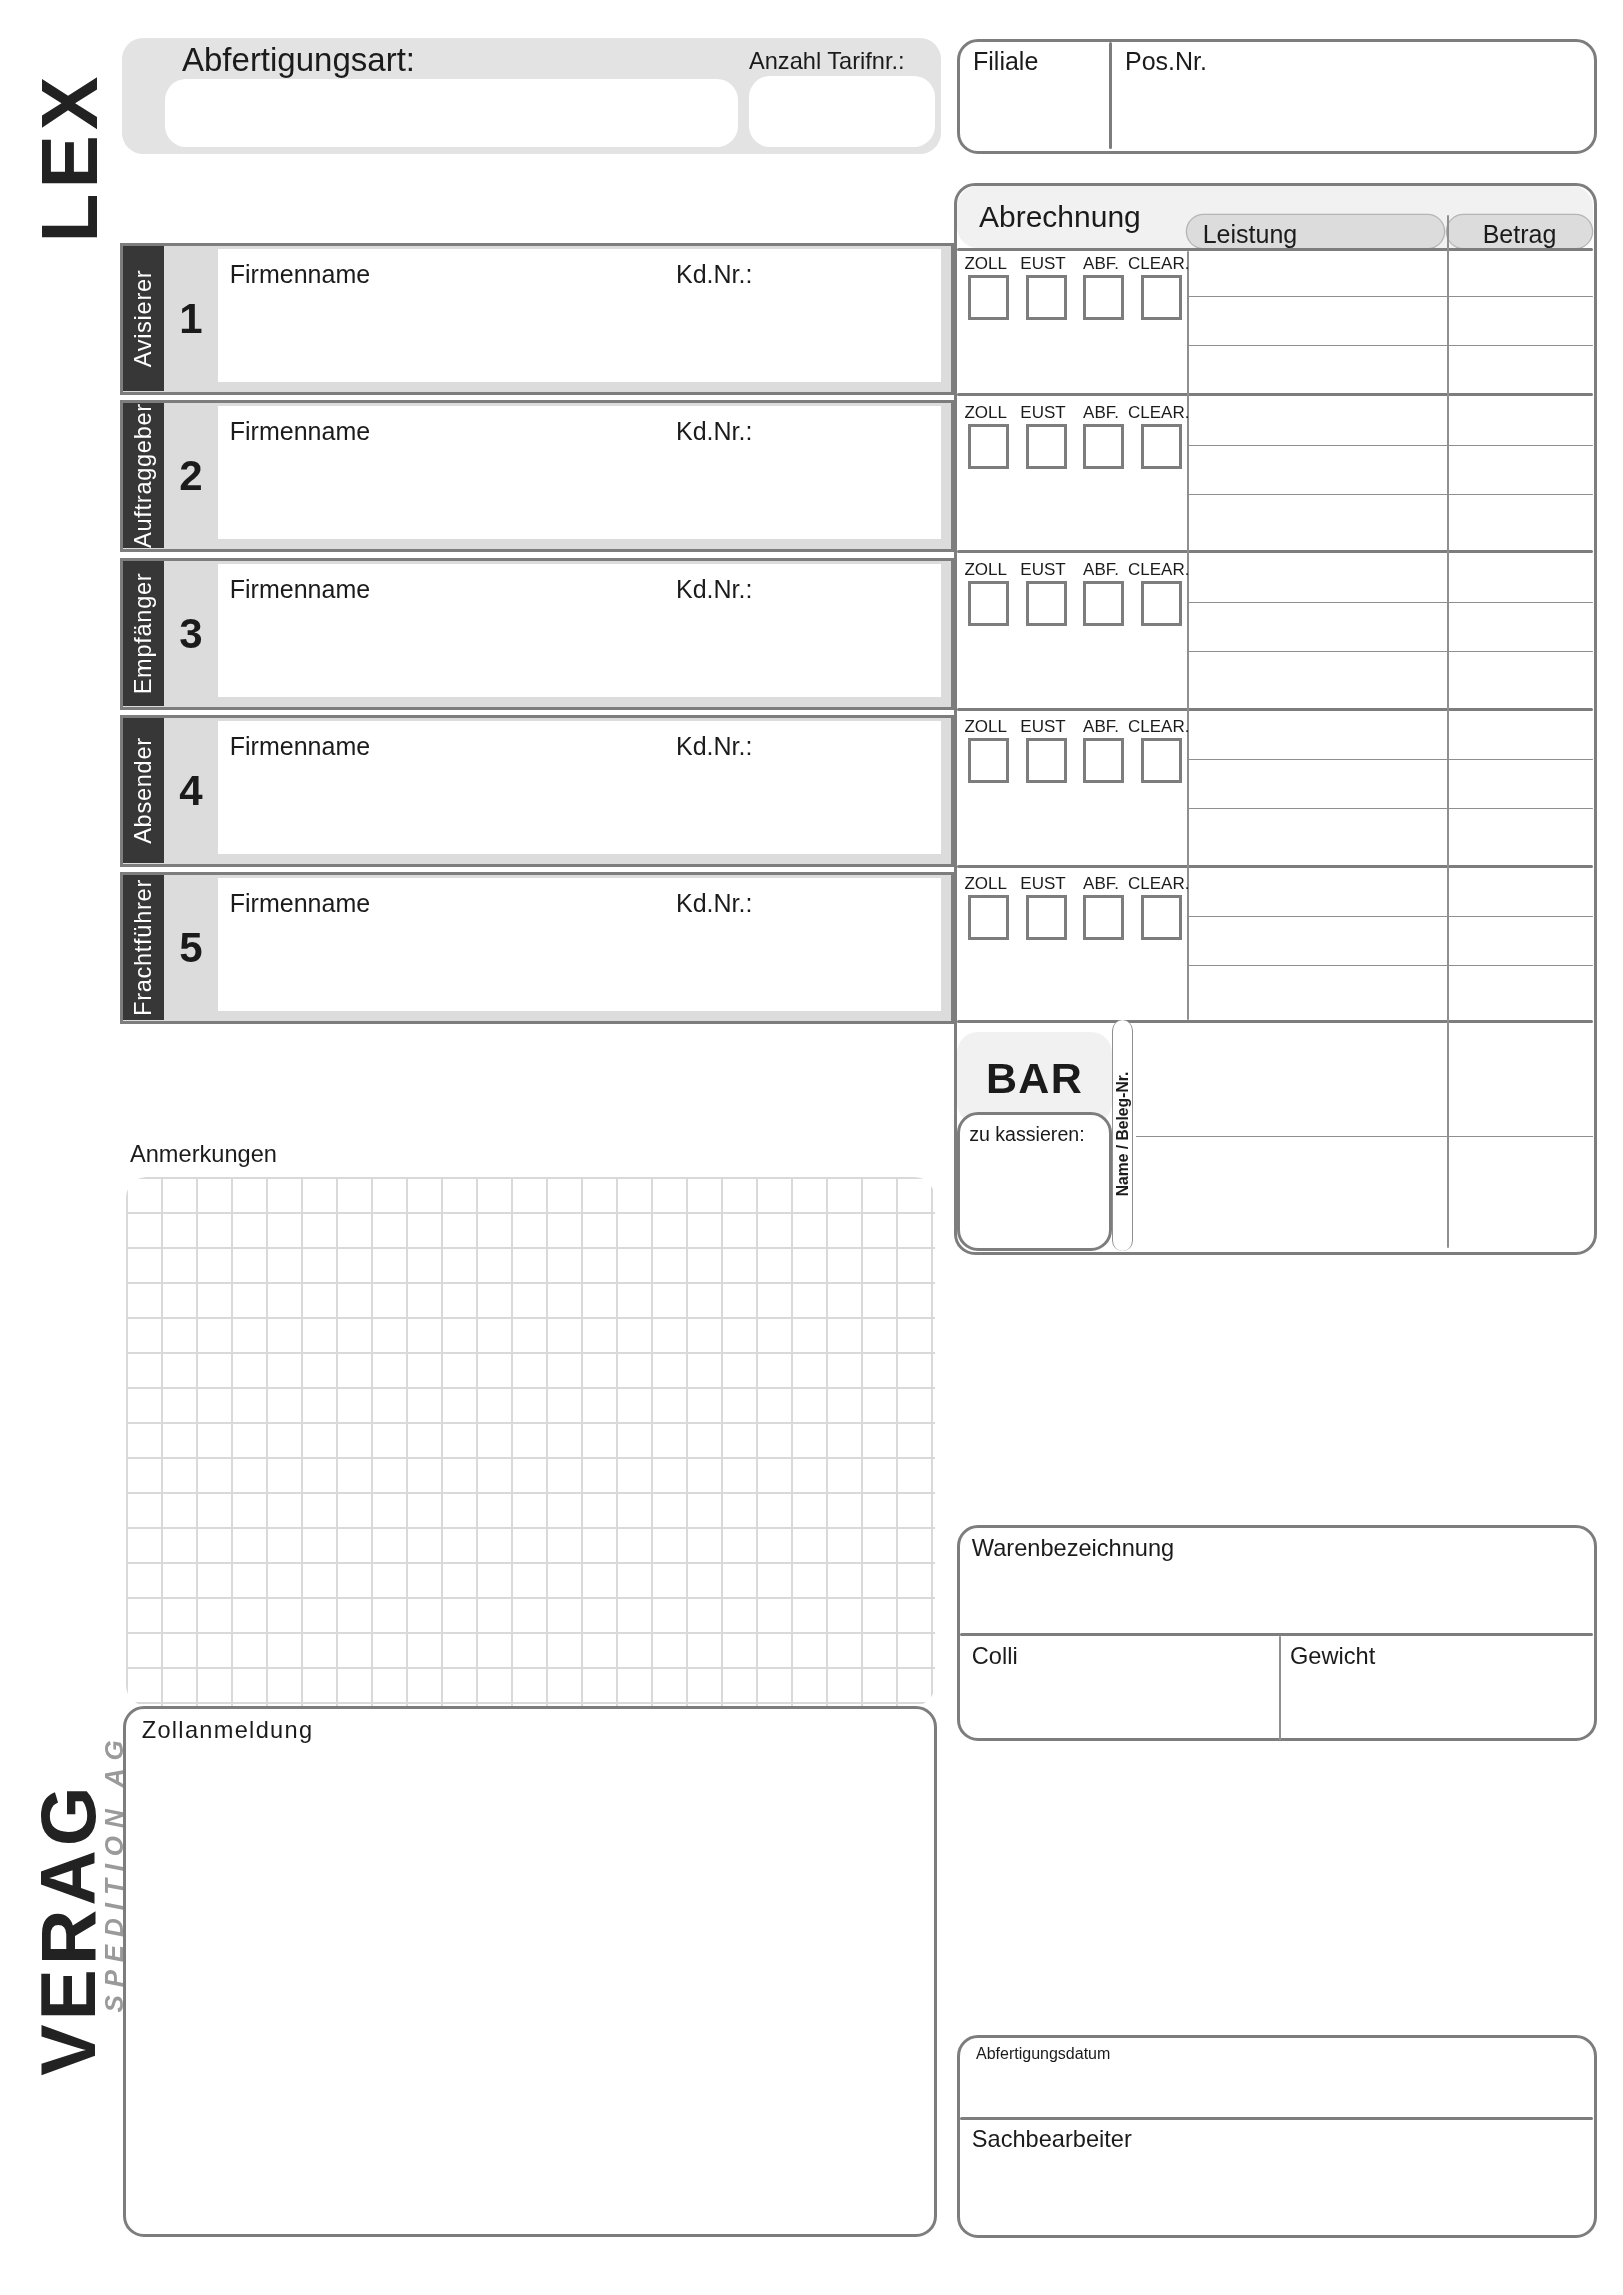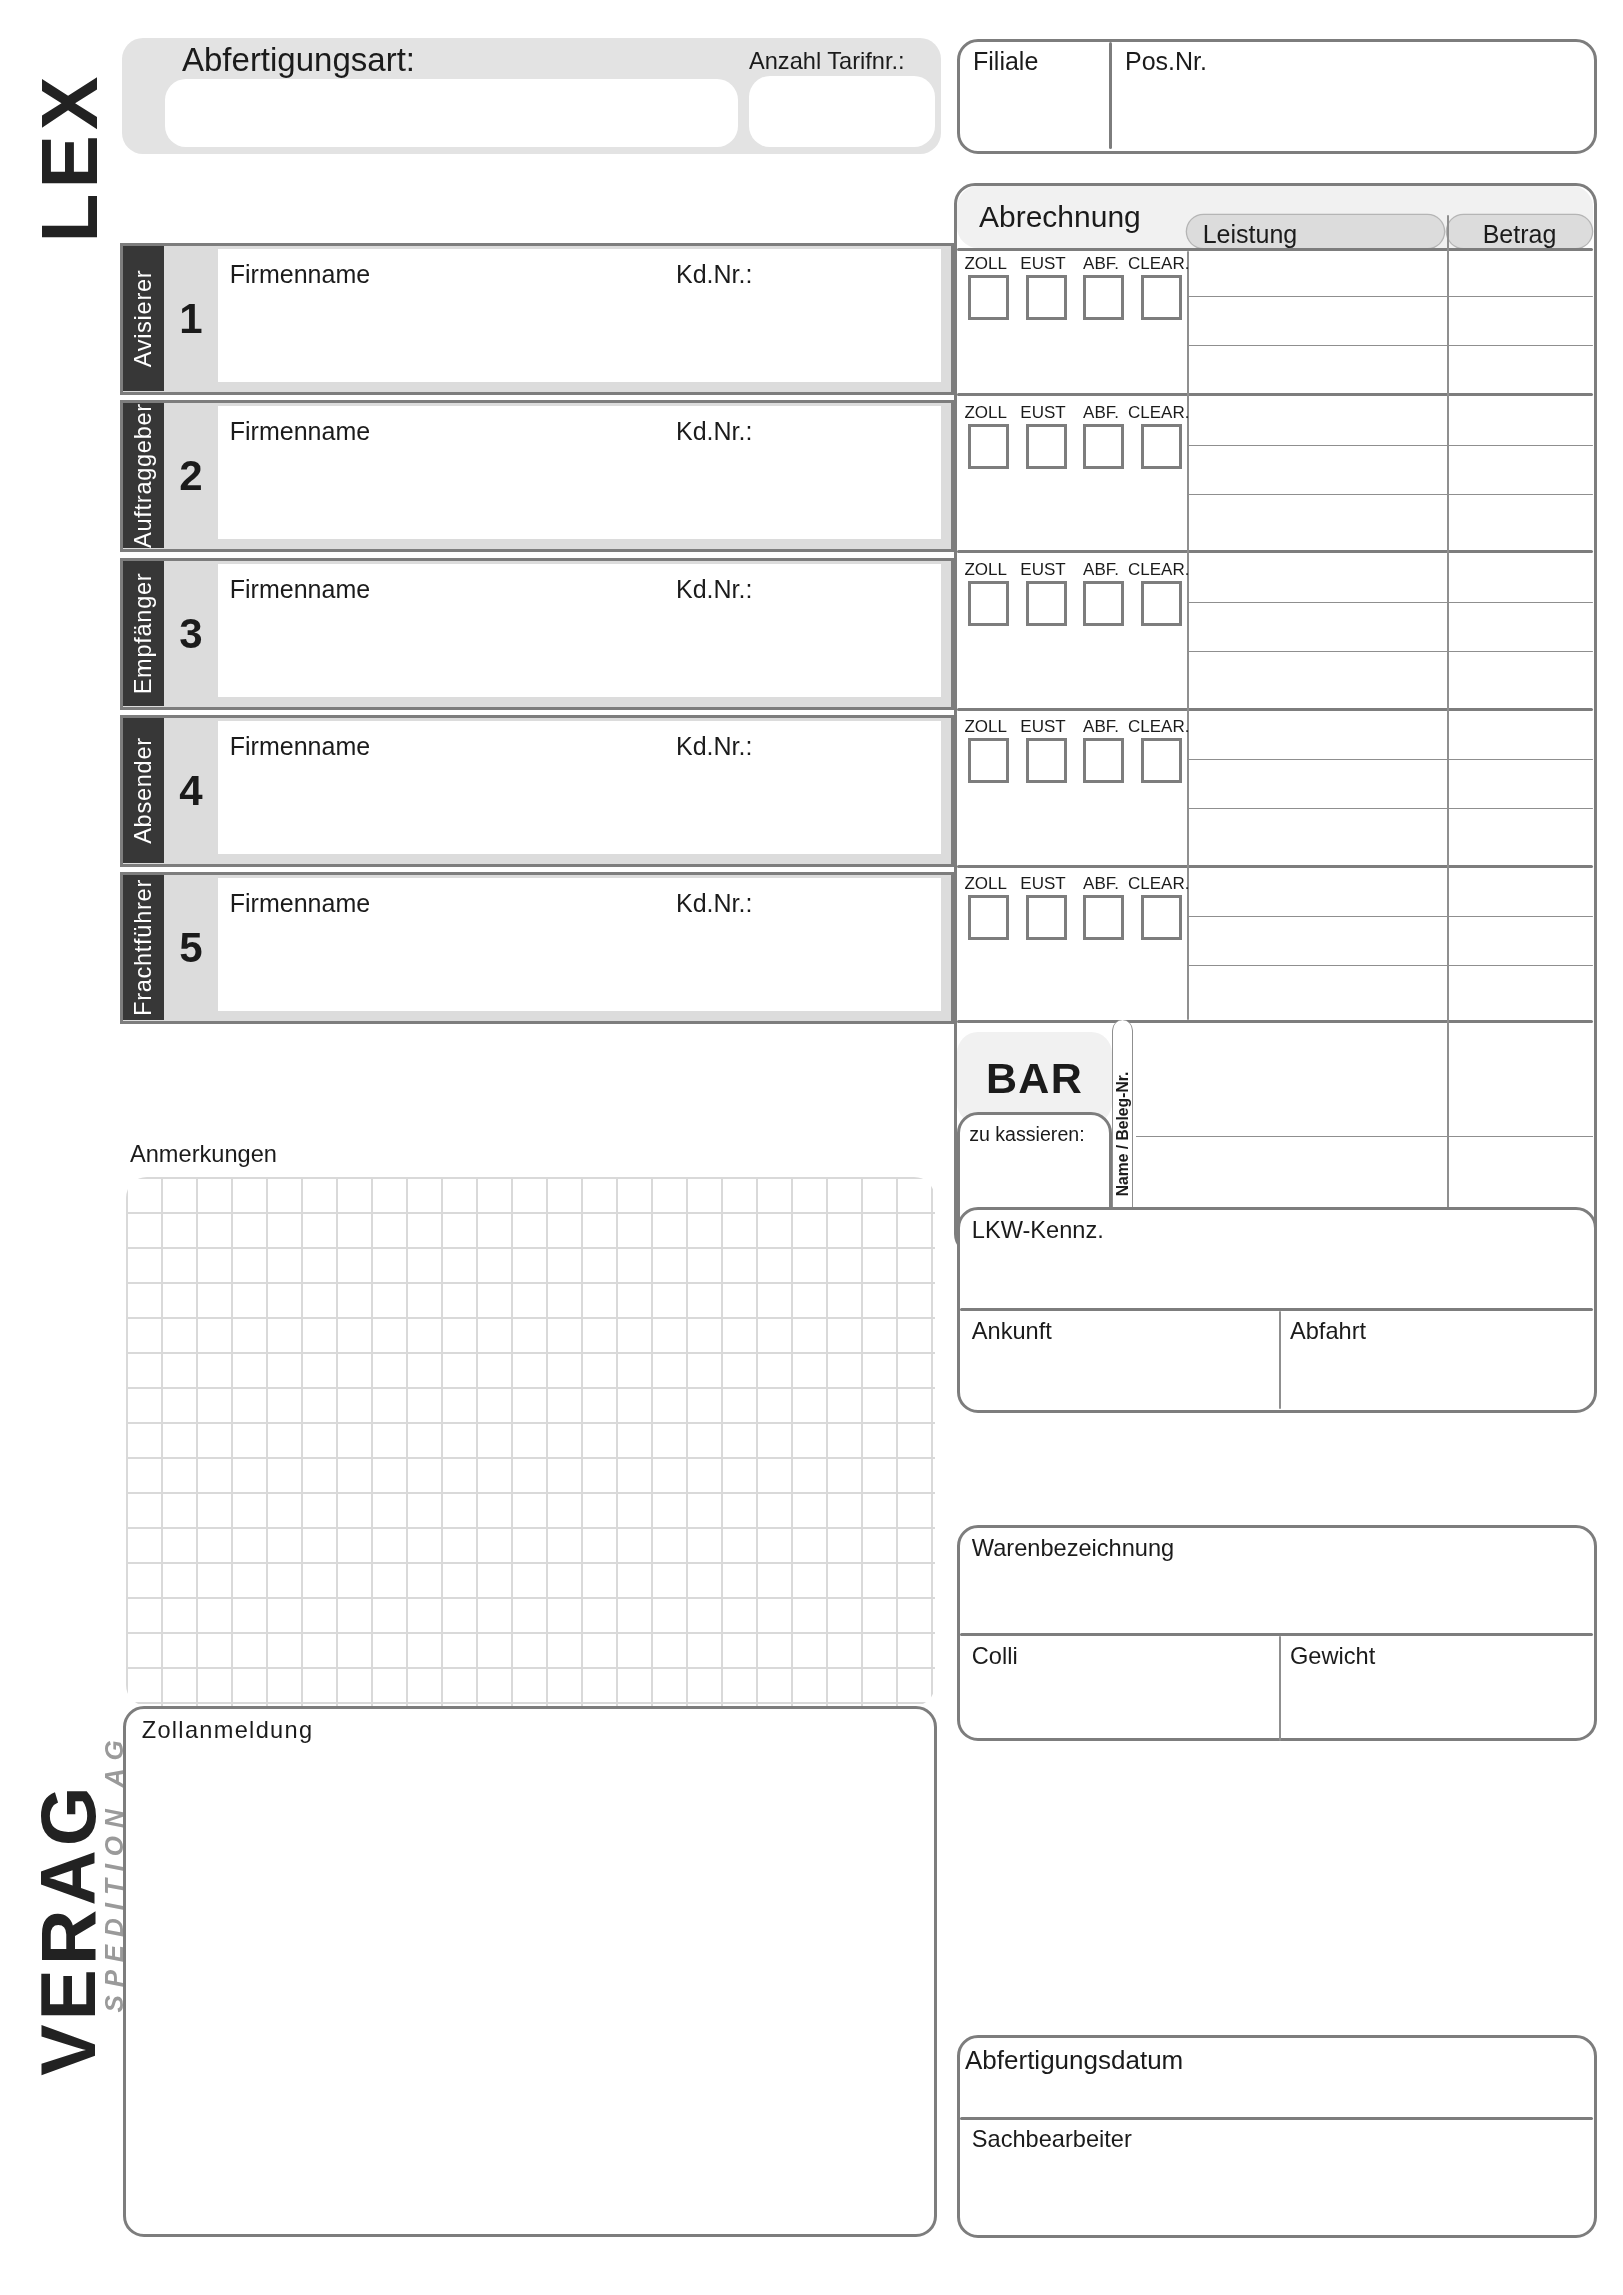--- a/index.html
+++ b/index.html
@@ -86,21 +86,21 @@
   #goods-vdiv{left:319px;top:108px;width:2px;height:105px;background:#8f8f8f;}
   #waren-label{left:11.8px;top:6.5px;font-size:23.6px;}
   #colli-label{left:11.8px;top:115px;font-size:23.6px;}
   #gewicht-label{left:330px;top:115px;font-size:23.6px;}
 
   #zoll-box{left:123px;top:1706px;width:814px;height:531px;}
   #zoll-label{left:15.7px;top:7.9px;font-size:23.6px;letter-spacing:1.3px;}
 
   #processing-box{left:957px;top:2035px;width:640px;height:203px;}
   #processing-hdiv{left:0;top:79px;width:633px;height:3.3px;background:#7d7d7d;}
-  #datum-label{left:5px;top:6.5px;font-size:26px;}
+  #datum-label{left:16px;top:6.5px;font-size:16px;}
   #sach-label{left:11.8px;top:88px;font-size:23.6px;}
 
   
   #verag{position:absolute;left:27.5px;top:2132px;width:406px;transform:rotate(-90deg);
          transform-origin:0 0;font-size:77px;font-weight:900;letter-spacing:3.9px;line-height:1.05;
          color:#222;text-align:center;}
   #spedition{position:absolute;left:99px;top:2069px;width:393px;transform:rotate(-90deg);
              transform-origin:0 0;font-size:26px;font-weight:700;font-style:italic;
              letter-spacing:7.9px;color:#9a9a9a;text-align:center;white-space:nowrap;}
 </style>
@@ -256,27 +256,20 @@
         <div class="party-white">
           <div class="fn-label">Firmenname</div>
           <div class="kd-label">Kd.Nr.:</div>
         </div>
       </div>
     </div>
 
   <div class="lbl" id="anmerkungen-label">Anmerkungen</div>
   <div class="abs" id="anmerkungen-grid"></div>
 
-  <div class="abs frame" id="lkw-box">
-    <div class="abs" id="lkw-hdiv"></div>
-    <div class="abs" id="lkw-vdiv"></div>
-    <div class="lbl" id="lkw-label">LKW-Kennz.</div>
-    <div class="lbl" id="ankunft-label">Ankunft</div>
-    <div class="lbl" id="abfahrt-label">Abfahrt</div>
-  </div>
 
   <div class="abs frame" id="goods-box">
     <div class="abs" id="goods-hdiv"></div>
     <div class="abs" id="goods-vdiv"></div>
     <div class="lbl" id="waren-label">Warenbezeichnung</div>
     <div class="lbl" id="colli-label">Colli</div>
     <div class="lbl" id="gewicht-label">Gewicht</div>
   </div>
 
   <div class="abs frame" id="zoll-box">

